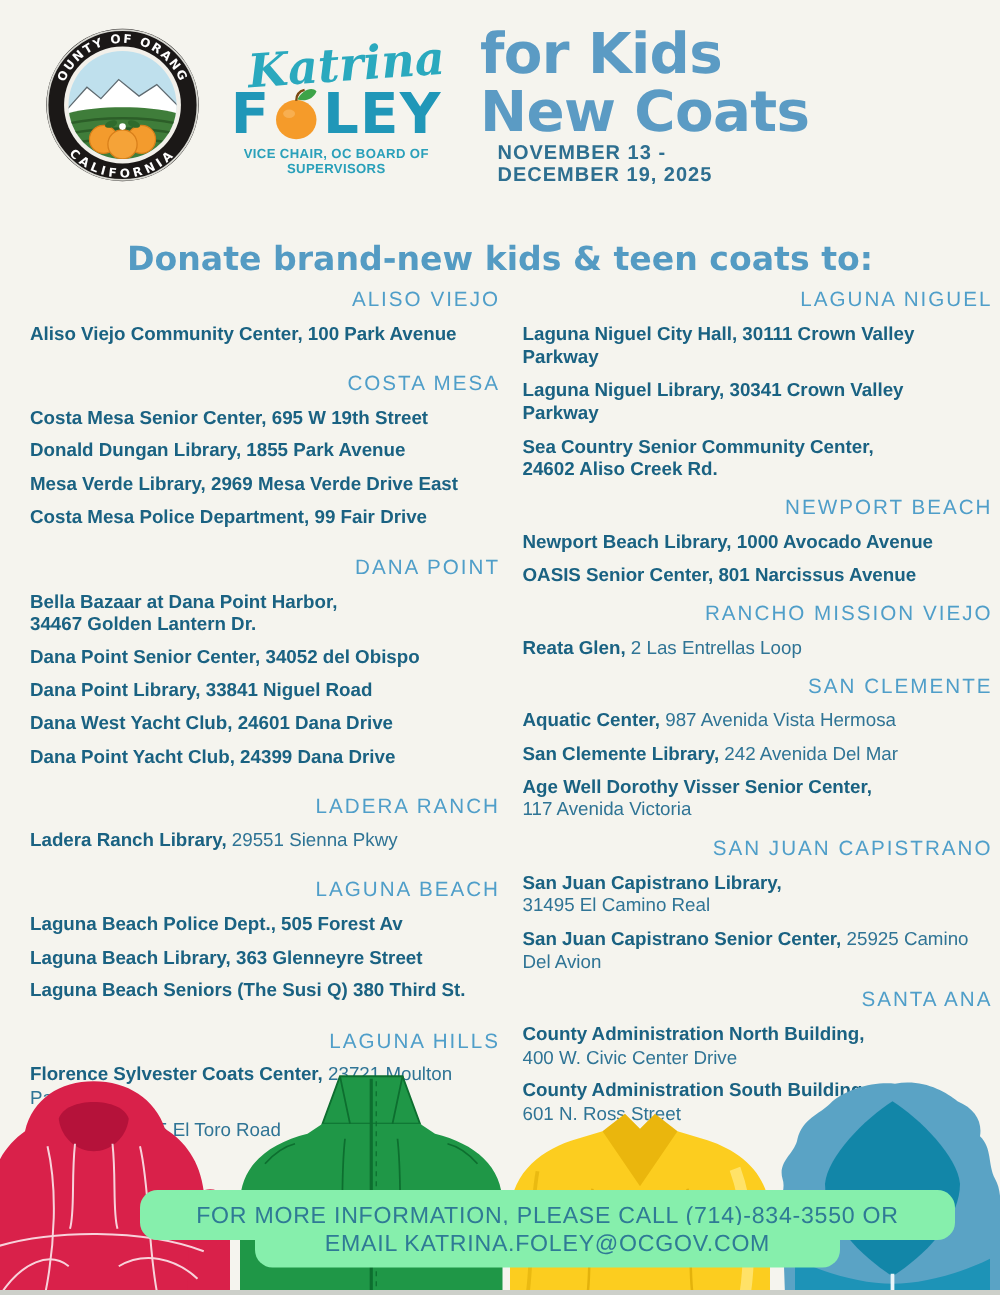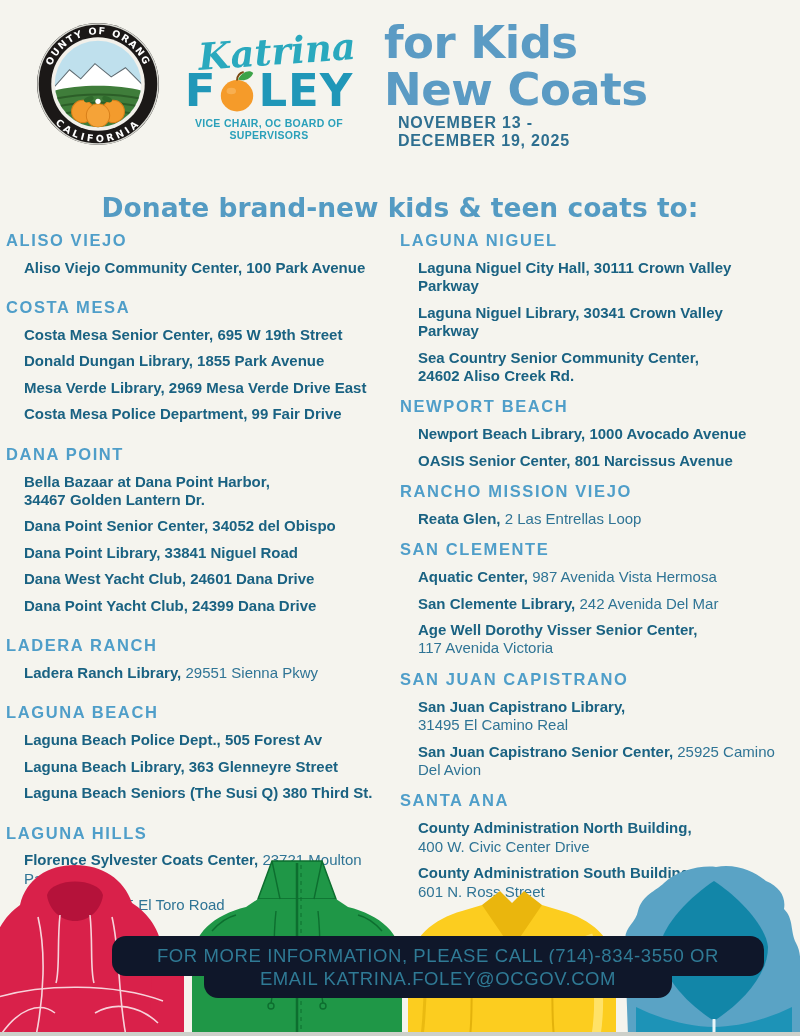--- a/index.html
+++ b/index.html
@@ -40,34 +40,34 @@
     font-weight:800;font-size:26.5px;color:#549bc3;letter-spacing:0;
   }
   
   .cols{display:flex;padding:0 6px;}
   .col{width:50%;box-sizing:border-box;}
   .city-section{margin-top:12px;}
   [data-col="left"] .city-section{margin-top:21px;}
   [data-col="left"] .city-section:first-child,
   [data-col="right"] .city-section:first-child{margin-top:8px;}
   .city-name{
-    margin:0 0 5px;text-align:left;font-size:16.5px;font-weight:700;
+    margin:0 0 5px;text-align:right;font-size:16.5px;font-weight:400;
     color:#4f9ec9;letter-spacing:1.6px;line-height:1.2;
   }
   .entry{
     margin:8px;padding:0 2px 0 10px;font-size:15px;line-height:1.23;
     color:#1a6282;white-space:pre-line;
   }
   .entry strong{font-weight:700;color:#1a6282;}
   .entry span{font-weight:400;color:#2f7495;}
   
   .coats{position:absolute;left:0;bottom:0;width:800px;height:185px;z-index:1;}
   .banner1,.banner2{
-    position:absolute;background:#0f172a;z-index:5;text-align:center;
-    color:#2f7a95;letter-spacing:.6px;font-weight:400;
+    position:absolute;background:#86efac;z-index:5;text-align:center;
+    color:#2f7a95;letter-spacing:.6px;font-weight:400;margin-top:16px;
   }
   .banner1{left:112px;top:936px;width:652px;height:40px;border-radius:14px;
     font-size:18.5px;line-height:40px;}
   .banner2{left:204px;top:964px;width:468px;height:34px;border-radius:0 0 14px 14px;
     font-size:18.5px;line-height:30px;}
   .bottom-strip{position:absolute;left:0;bottom:0;width:100%;height:4px;background:#cdd0ca;z-index:6;}
 </style>
 </head>
 <body>
 

